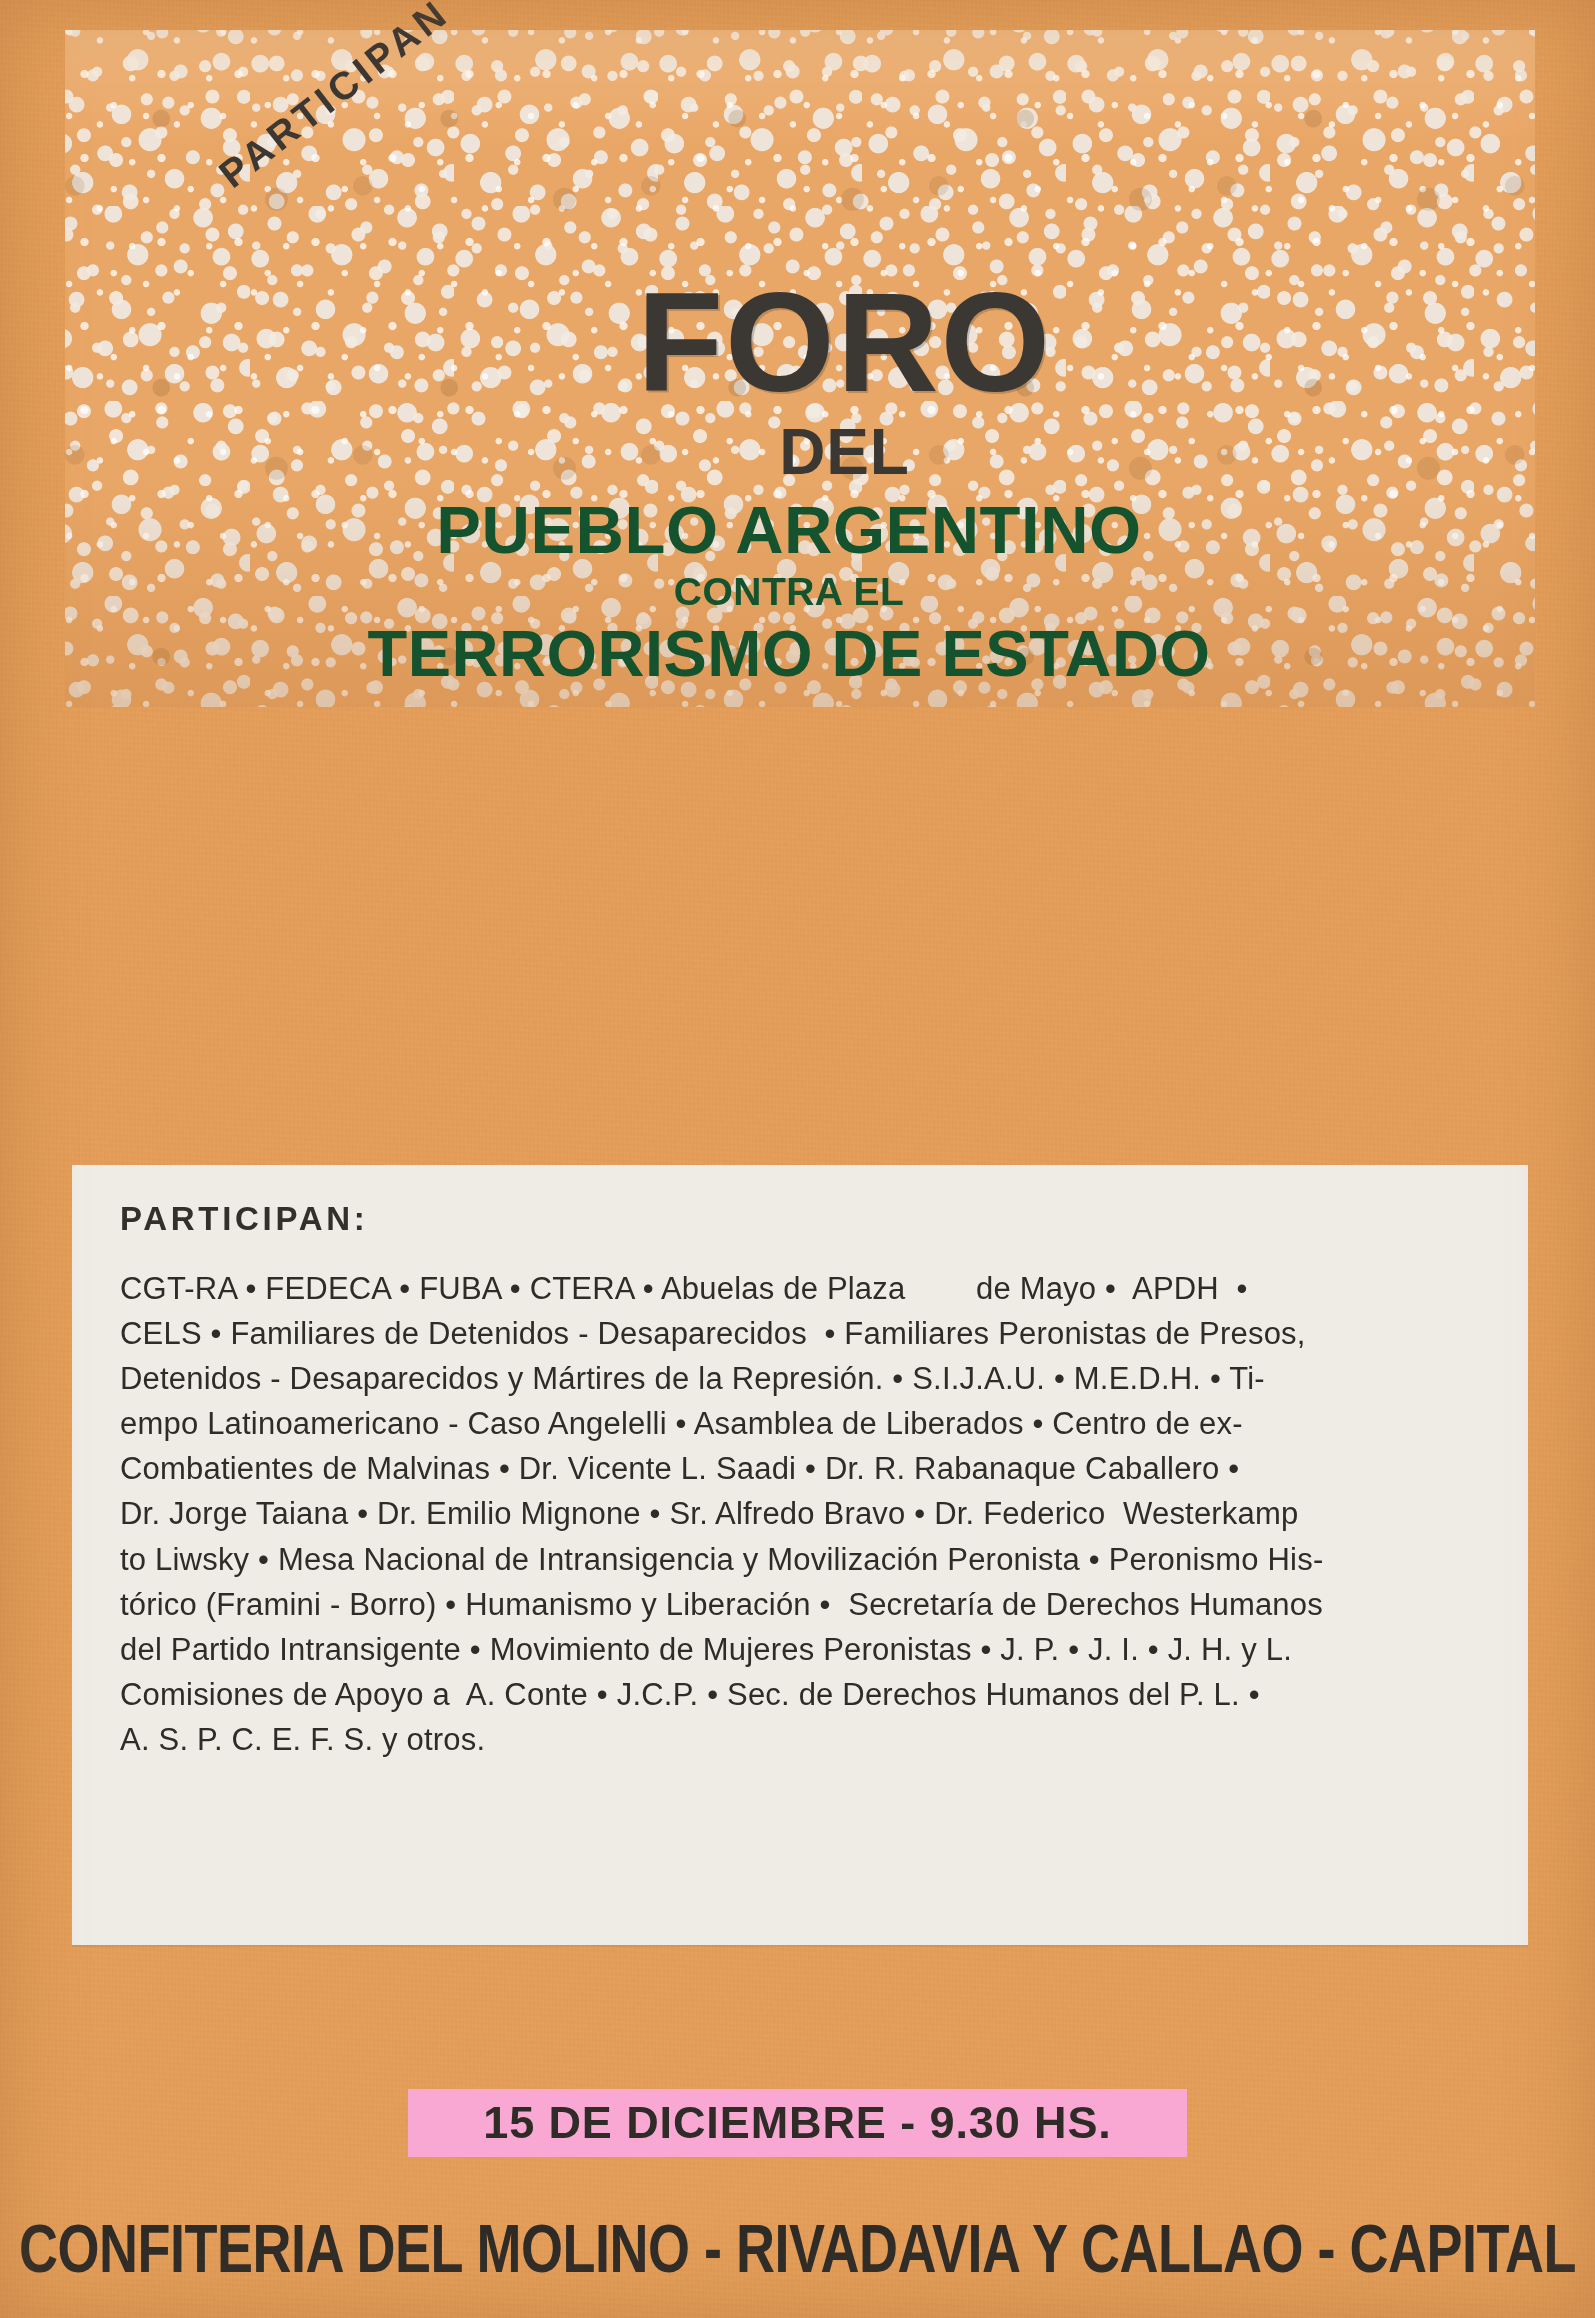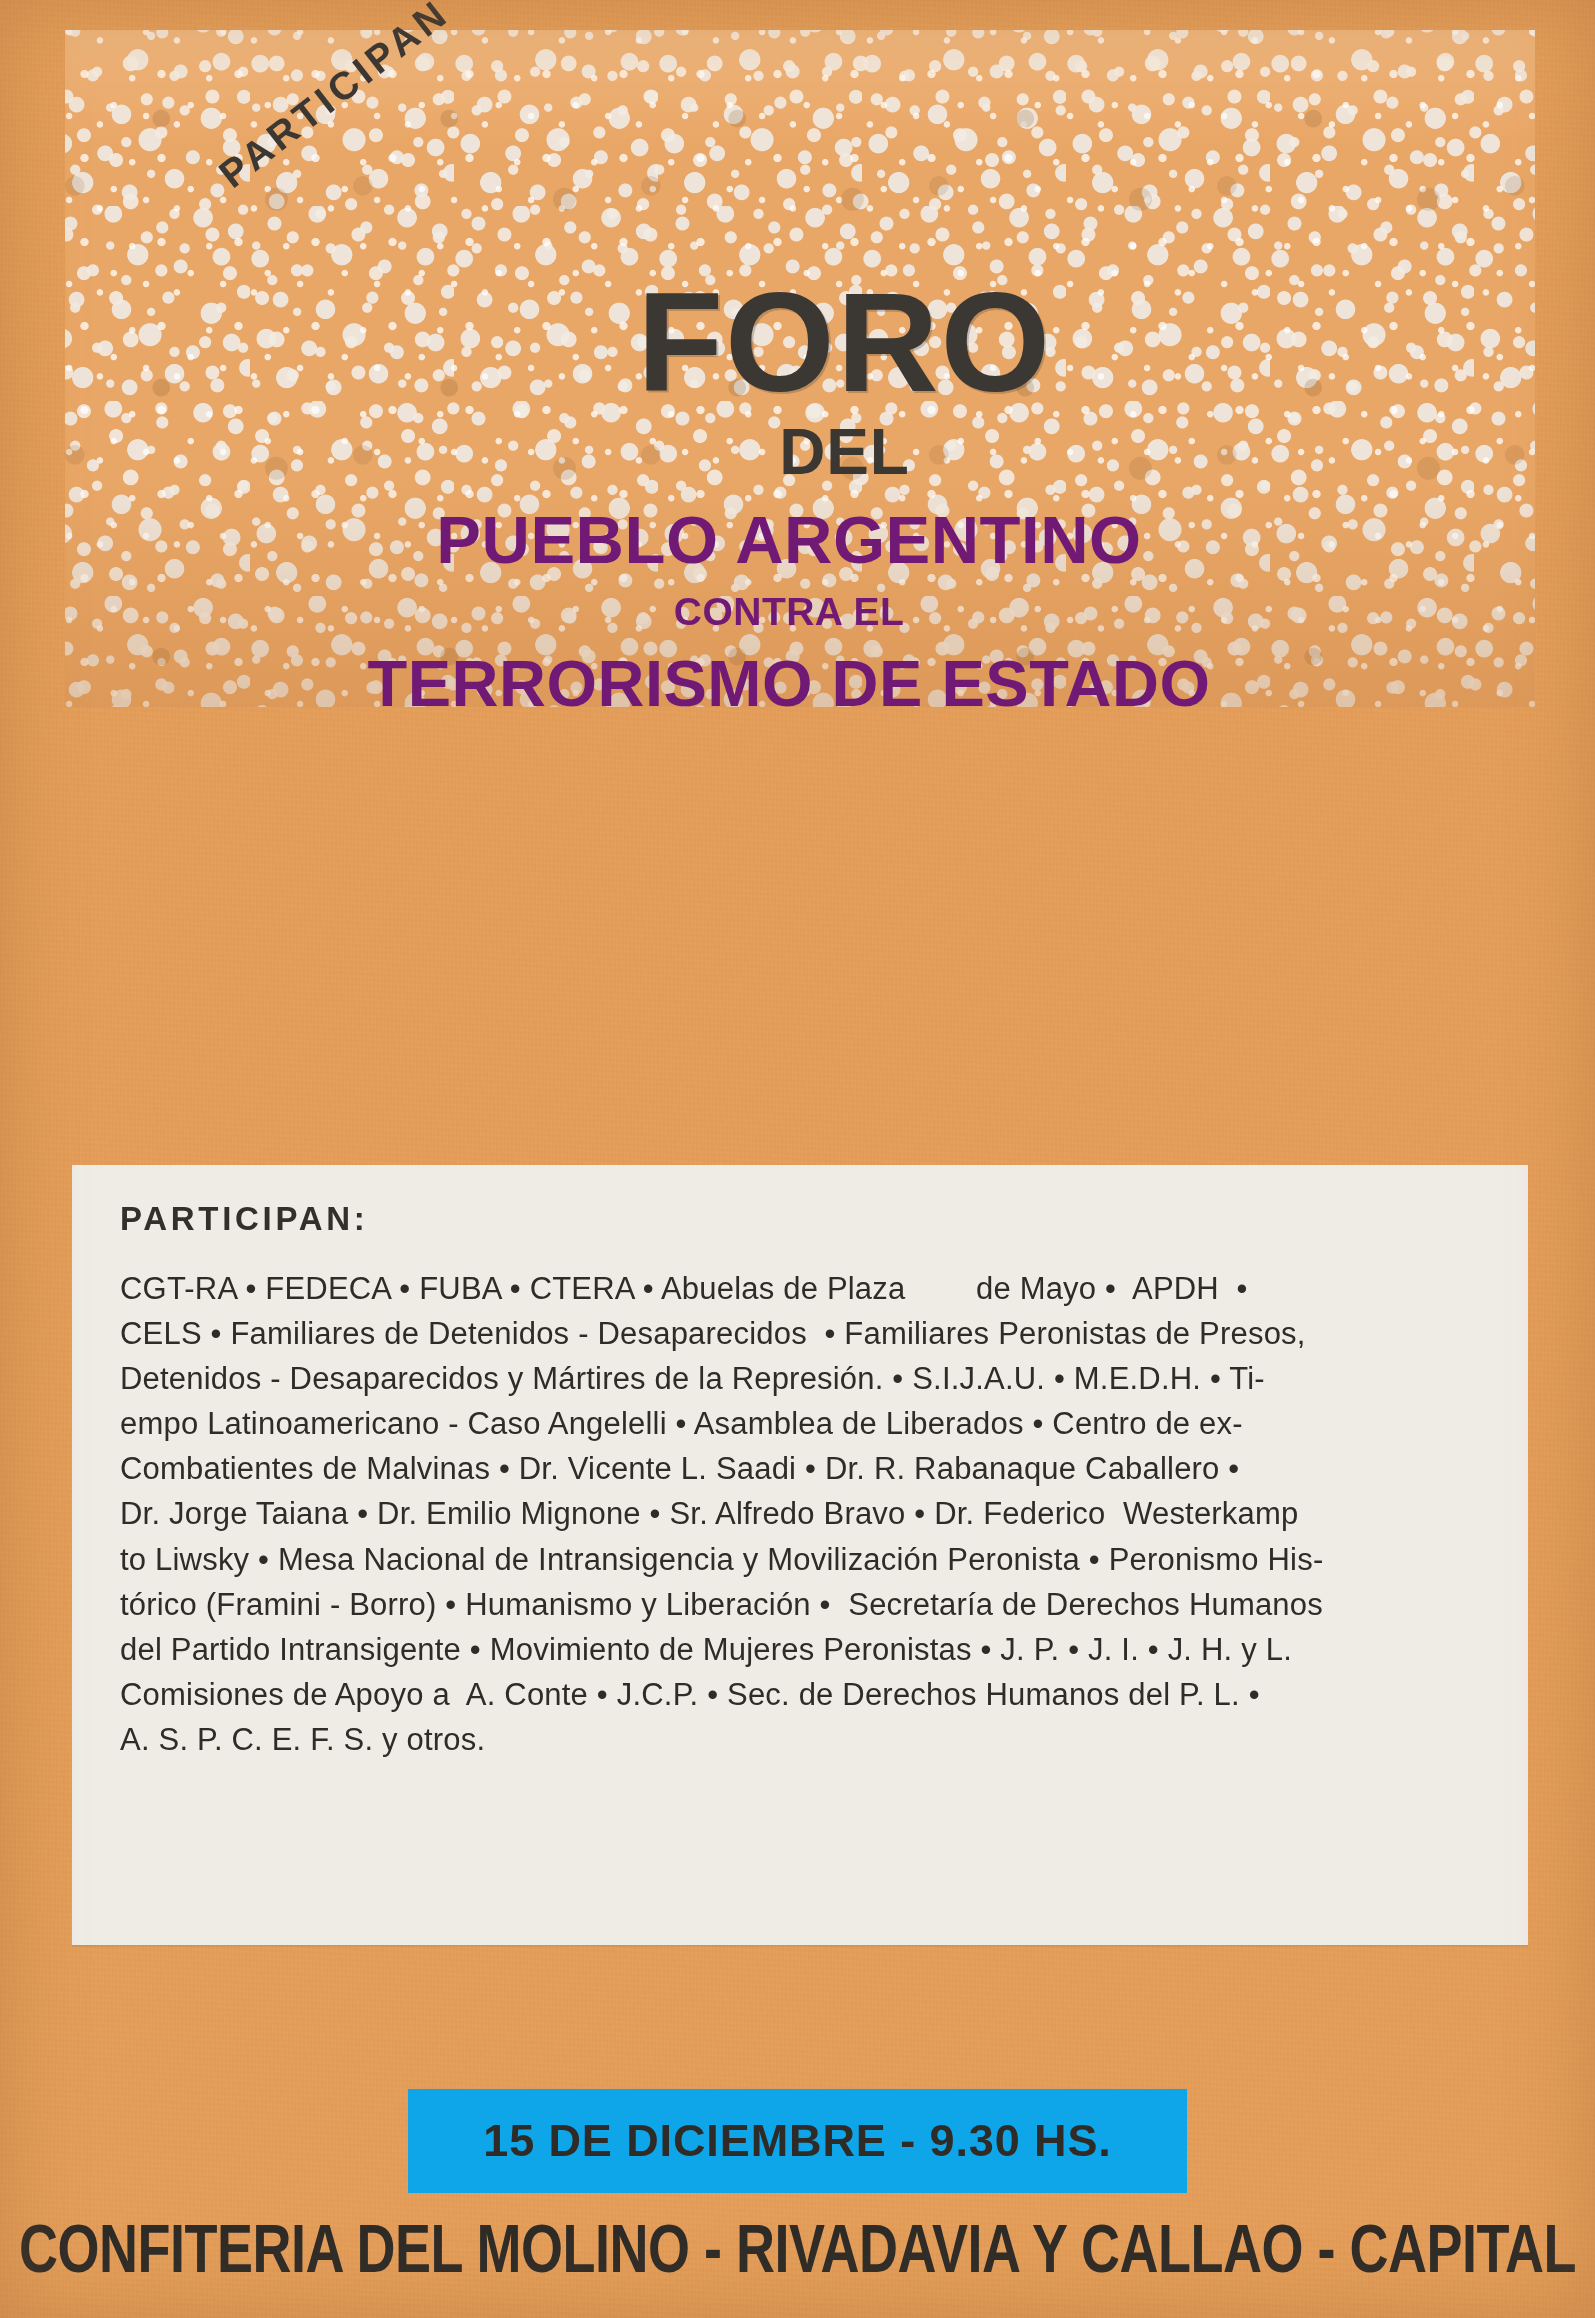--- a/index.html
+++ b/index.html
@@ -165,22 +165,22 @@
     font-weight: bold;
     font-size: 64px;
     letter-spacing: 0.9px;
     margin-top: 7.4px;
     color: #3b3733;
     padding-left: 111px;
   }
   .hl-line {
     font-weight: bold;
     letter-spacing: 0.5px;
-    color: #701a75;
-    margin-top: 12px;
+    color: #14532d;
+    margin-top: 2px;
   }
   .hl-pueblo { font-size: 67px; }
   .hl-contra { font-size: 39px; }
   .hl-terror { font-size: 65px; }
 
   #participan-diag {
     position: absolute;
     left: 211px;
     top: 162px;
     transform: rotate(-38deg);
@@ -224,22 +224,22 @@
     white-space: pre;
     display: block;
   }
 
   
   #date-banner {
     position: absolute;
     left: 408px;
     top: 2089px;
     width: 779px;
-    height: 104px;
-    background: #0ea5e9;
+    height: 68px;
+    background: #f9a8d4;
     display: flex;
     align-items: center;
     justify-content: center;
   }
   #date-banner .txt {
     font-weight: bold;
     font-size: 45px;
     letter-spacing: 0.9px;
     color: #2f2c28;
   }

